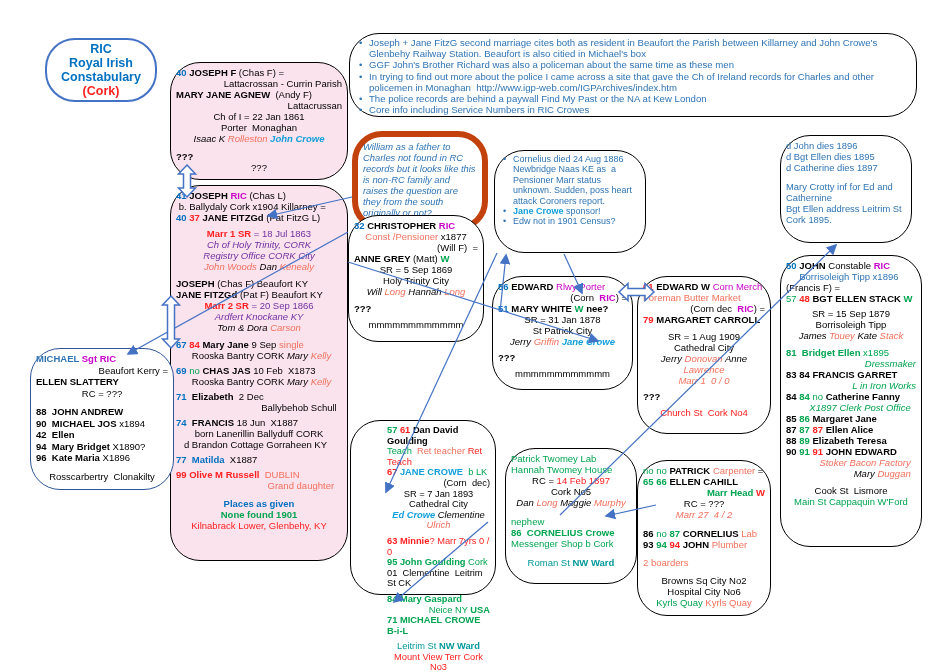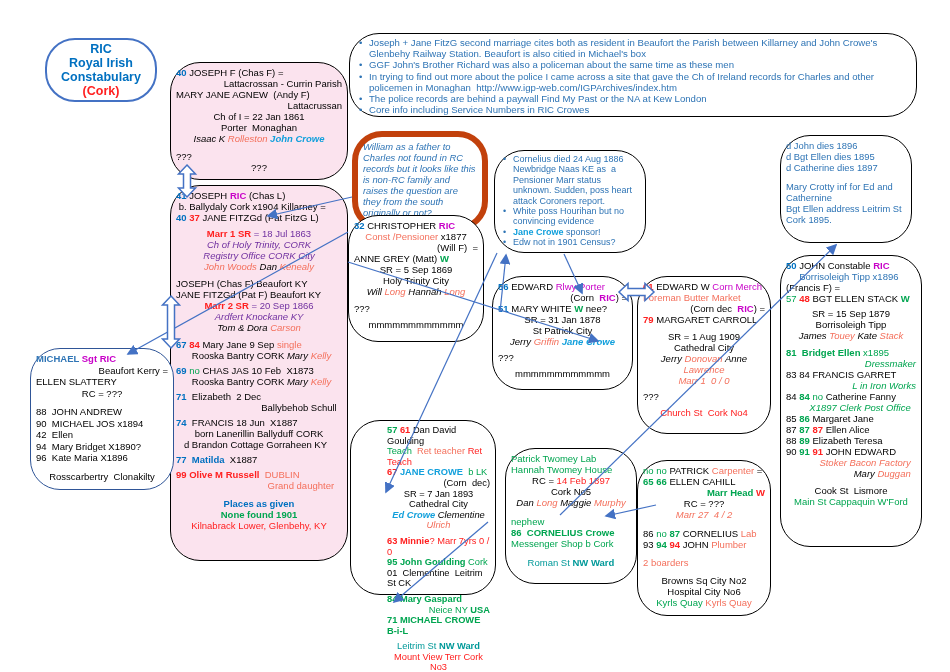--- a/index.html
+++ b/index.html
@@ -3,21 +3,21 @@
 <meta charset="utf-8">
 <style>
   html,body{margin:0;padding:0;}
   body{width:950px;height:672px;position:relative;background:#fff;
        font-family:"Liberation Sans",sans-serif;overflow:hidden;}
   .box{position:absolute;box-sizing:border-box;background:#fff;padding:4px 5px;z-index:1;border-radius:30px;}
   .box .ln{line-height:11px;font-size:9.5px;white-space:pre-wrap;}
   .a-l{text-align:left}.a-c{text-align:center}.a-r{text-align:right}
   
   .k{color:#000}
-  .b{color:#000;font-weight:normal}
+  .b{color:#000;font-weight:bold}
   .i{color:#000;font-style:italic}
   .nb{color:#0070C0;font-weight:bold}
   .nr{color:#FF2020;font-weight:bold}
   .ng{color:#00A550;font-weight:bold}
   .g{color:#00A550}
   .gb{color:#00A550;font-weight:bold}
   .gi{color:#00A550;font-style:italic}
   .t{color:#009999}
   .tb{color:#009999;font-weight:bold}
   .r{color:#FF2020}
@@ -151,21 +151,20 @@
     <div class="ln a-c"><span class="k">SR = 5 Sep 1869</span></div>
     <div class="ln a-c"><span class="k">Holy Trinity City</span></div>
     <div class="ln a-c"><span class="i">Will </span><span class="ir">Long </span><span class="i">Hannah </span><span class="ir">Long</span></div>
     <div style="height: 6px;"></div>
     <div class="ln a-l"><span class="b">???</span></div>
     <div style="height: 5px;"></div>
     <div class="ln a-c"><span class="k">mmmmmmmmmmmm</span></div>
   </div>
 <div class="box" id="box-cornote">
     <div class="ln a-l bullet"><span class="bl">Cornelius died 24 Aug 1886 Newbridge Naas KE as  a Pensioner Marr status unknown. Sudden, poss heart attack Coroners report.</span></div>
-    <div class="ln a-l bullet"><span class="bl">White poss Hourihan but no convincing evidence</span></div>
     <div class="ln a-l bullet"><span class="cb">Jane Crowe</span><span class="bl"> sponsor!</span></div>
     <div class="ln a-l bullet"><span class="bl">Edw not in 1901 Census?</span></div>
   </div>
 <div class="box" id="box-edward56">
     <div class="ln a-l"><span class="nb">56 </span><span class="b">EDWARD </span><span class="mag">Rlwy Porter</span></div>
     <div class="ln a-r"><span class="k">(Corn  </span><span class="ric">RIC</span><span class="k">) =</span></div>
     <div class="ln a-l"><span class="nb">51 </span><span class="b">MARY WHITE </span><span class="gb">W</span><span class="b"> nee?</span></div>
     <div class="ln a-c"><span class="k">SR = 31 Jan 1878</span></div>
     <div class="ln a-c"><span class="k">St Patrick City</span></div>
     <div class="ln a-c"><span class="i">Jerry </span><span class="ir">Griffin </span><span class="ib">Jane Crowe</span></div>

